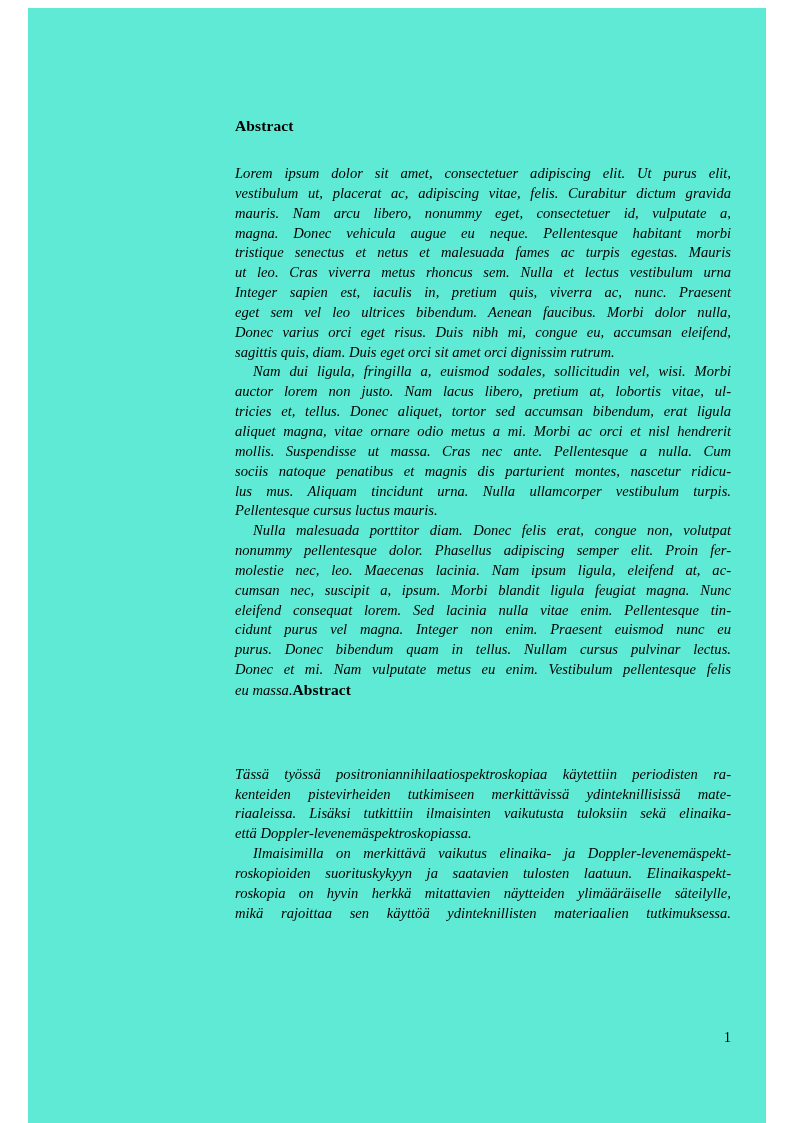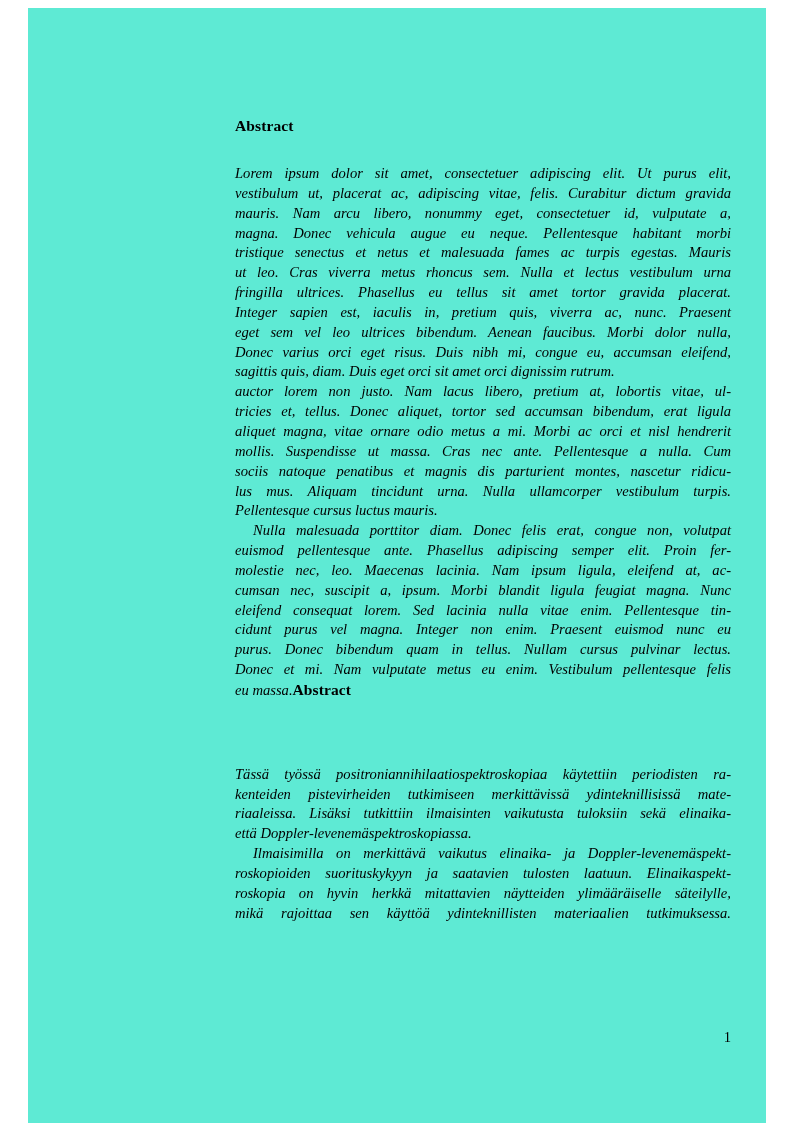--- a/index.html
+++ b/index.html
@@ -89,40 +89,40 @@
 
     <div class="gap-after-heading"></div>
 
     <p class="abstract-body">
       <span class="ln">Lorem ipsum dolor sit amet, consectetuer adipiscing elit. Ut purus elit,</span>
       <span class="ln">vestibulum ut, placerat ac, adipiscing vitae, felis. Curabitur dictum gravida</span>
       <span class="ln">mauris. Nam arcu libero, nonummy eget, consectetuer id, vulputate a,</span>
       <span class="ln">magna. Donec vehicula augue eu neque. Pellentesque habitant morbi</span>
       <span class="ln">tristique senectus et netus et malesuada fames ac turpis egestas. Mauris</span>
       <span class="ln">ut leo. Cras viverra metus rhoncus sem. Nulla et lectus vestibulum urna</span>
-      <span class="ln">fringilla ultrices. Phasellus eu tellus sit amet tortor gravida placerat.</span>
       <span class="ln">Integer sapien est, iaculis in, pretium quis, viverra ac, nunc. Praesent</span>
       <span class="ln">eget sem vel leo ultrices bibendum. Aenean faucibus. Morbi dolor nulla,</span>
       <span class="ln">Donec varius orci eget risus. Duis nibh mi, congue eu, accumsan eleifend,</span>
       <span class="ln flush">sagittis quis, diam. Duis eget orci sit amet orci dignissim rutrum.</span>
     </p>
 
     <p class="abstract-body">
+      <span class="ln indent">Nam dui ligula, fringilla a, euismod sodales, sollicitudin vel, wisi. Morbi</span>
       <span class="ln">auctor lorem non justo. Nam lacus libero, pretium at, lobortis vitae, ul-</span>
       <span class="ln">tricies et, tellus. Donec aliquet, tortor sed accumsan bibendum, erat ligula</span>
       <span class="ln">aliquet magna, vitae ornare odio metus a mi. Morbi ac orci et nisl hendrerit</span>
       <span class="ln">mollis. Suspendisse ut massa. Cras nec ante. Pellentesque a nulla. Cum</span>
       <span class="ln">sociis natoque penatibus et magnis dis parturient montes, nascetur ridicu-</span>
       <span class="ln">lus mus. Aliquam tincidunt urna. Nulla ullamcorper vestibulum turpis.</span>
       <span class="ln flush">Pellentesque cursus luctus mauris.</span>
     </p>
 
     <p class="abstract-body">
       <span class="ln indent">Nulla malesuada porttitor diam. Donec felis erat, congue non, volutpat</span>
-      <span class="ln">euismod pellentesque ante. Phasellus adipiscing semper elit. Proin fer-</span>
+      <span class="ln">nonummy pellentesque dolor. Phasellus adipiscing semper elit. Proin fer-</span>
       <span class="ln">molestie nec, leo. Maecenas lacinia. Nam ipsum ligula, eleifend at, ac-</span>
       <span class="ln">cumsan nec, suscipit a, ipsum. Morbi blandit ligula feugiat magna. Nunc</span>
       <span class="ln">eleifend consequat lorem. Sed lacinia nulla vitae enim. Pellentesque tin-</span>
       <span class="ln">cidunt purus vel magna. Integer non enim. Praesent euismod nunc eu</span>
       <span class="ln">purus. Donec bibendum quam in tellus. Nullam cursus pulvinar lectus.</span>
       <span class="ln">Donec et mi. Nam vulputate metus eu enim. Vestibulum pellentesque felis</span>
       <span class="ln flush"><span>eu massa.</span><span class="inline-heading">Abstract</span></span>
     </p>
 
     <div class="gap-block"></div>

